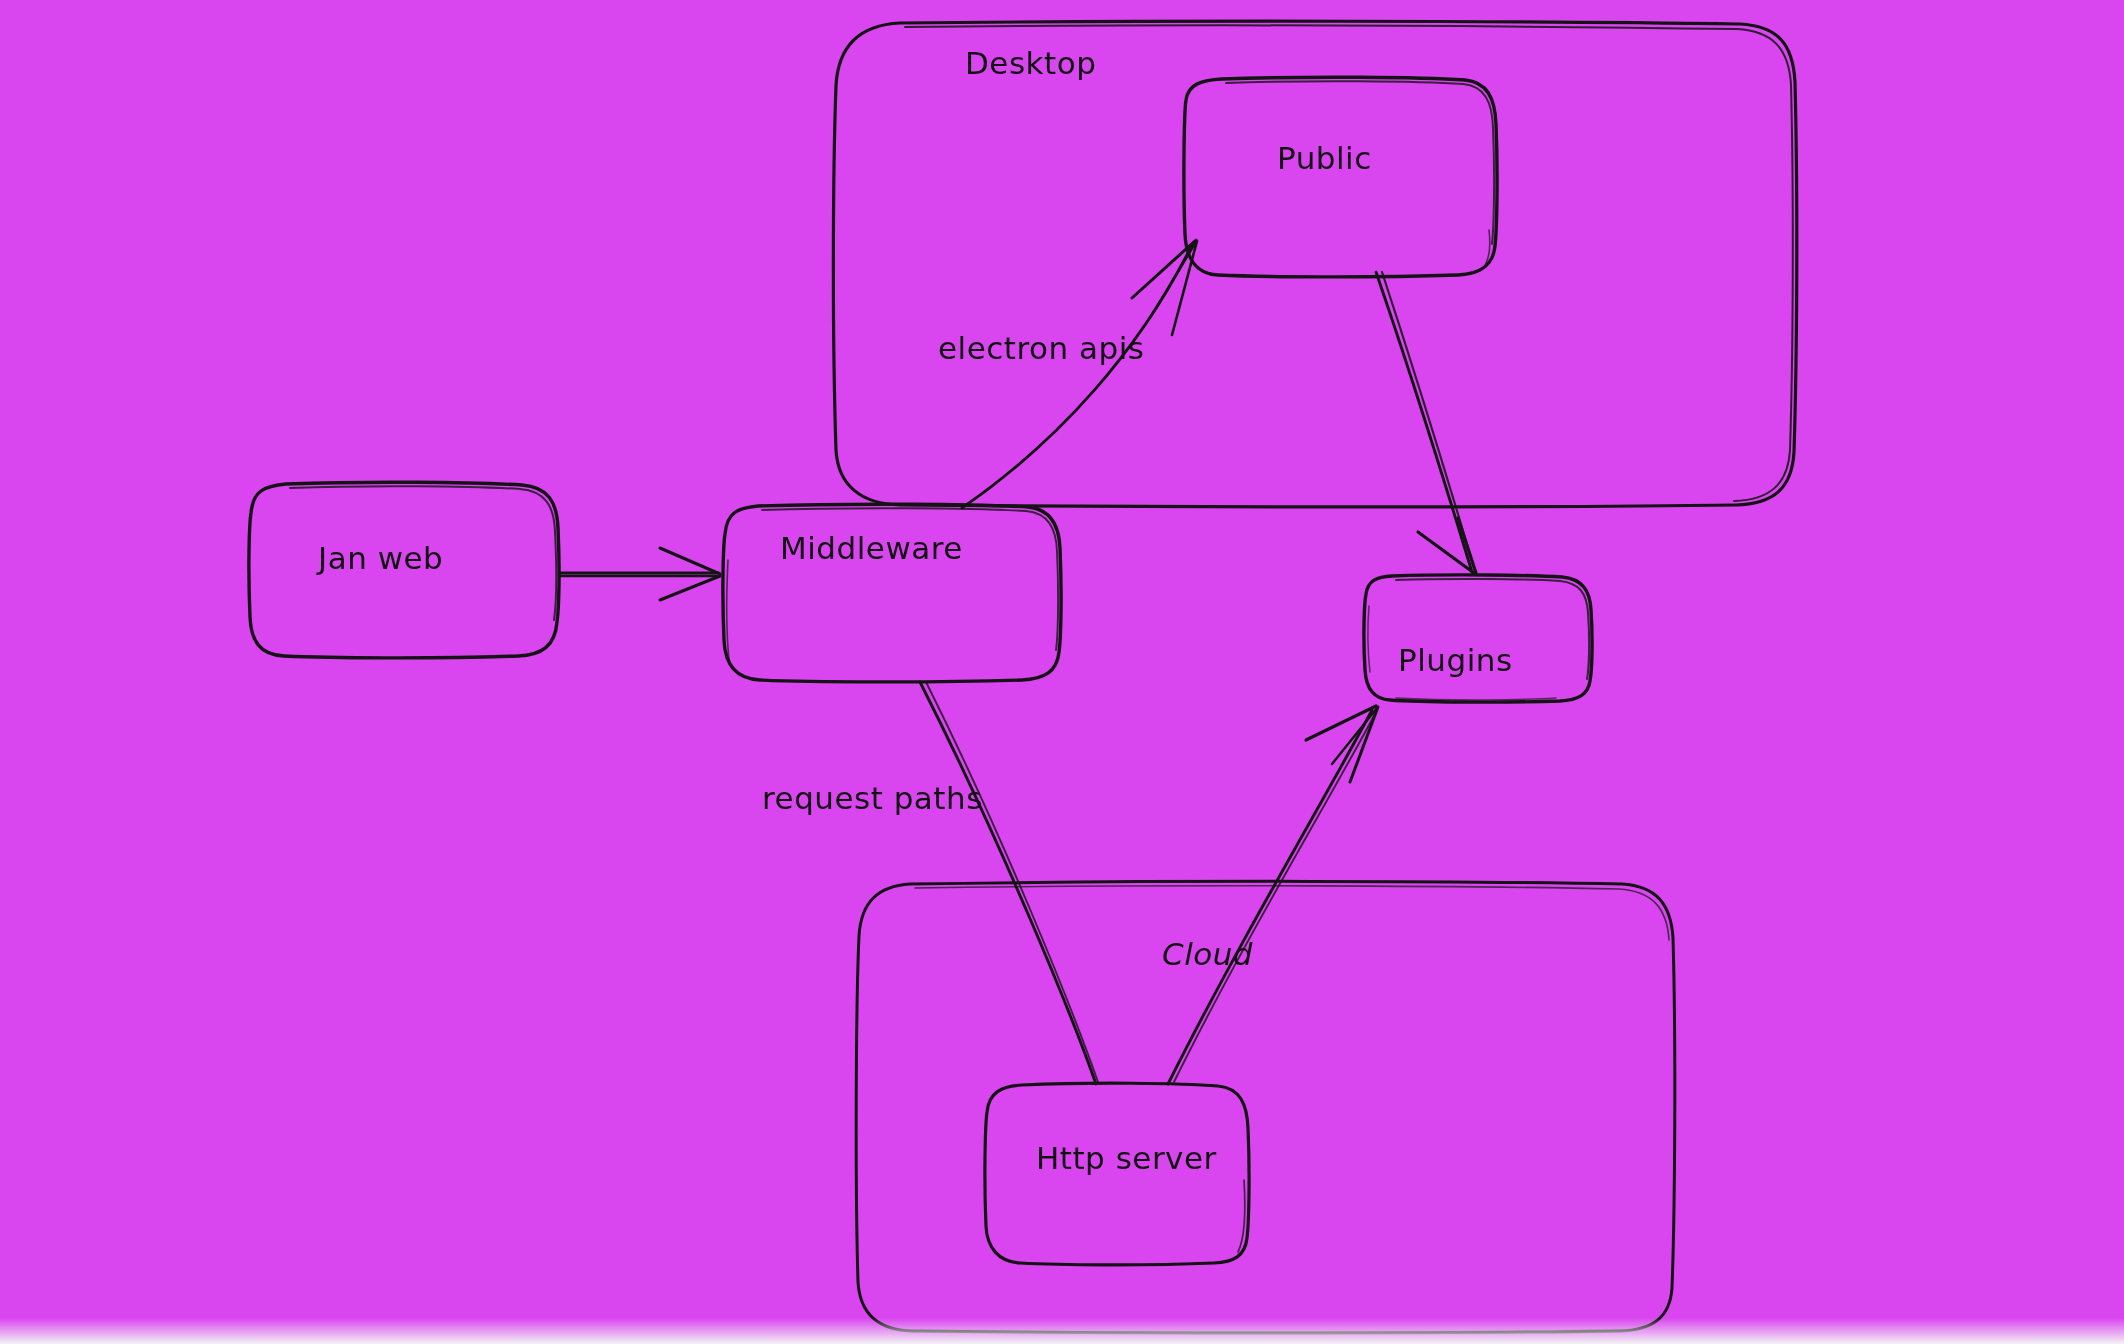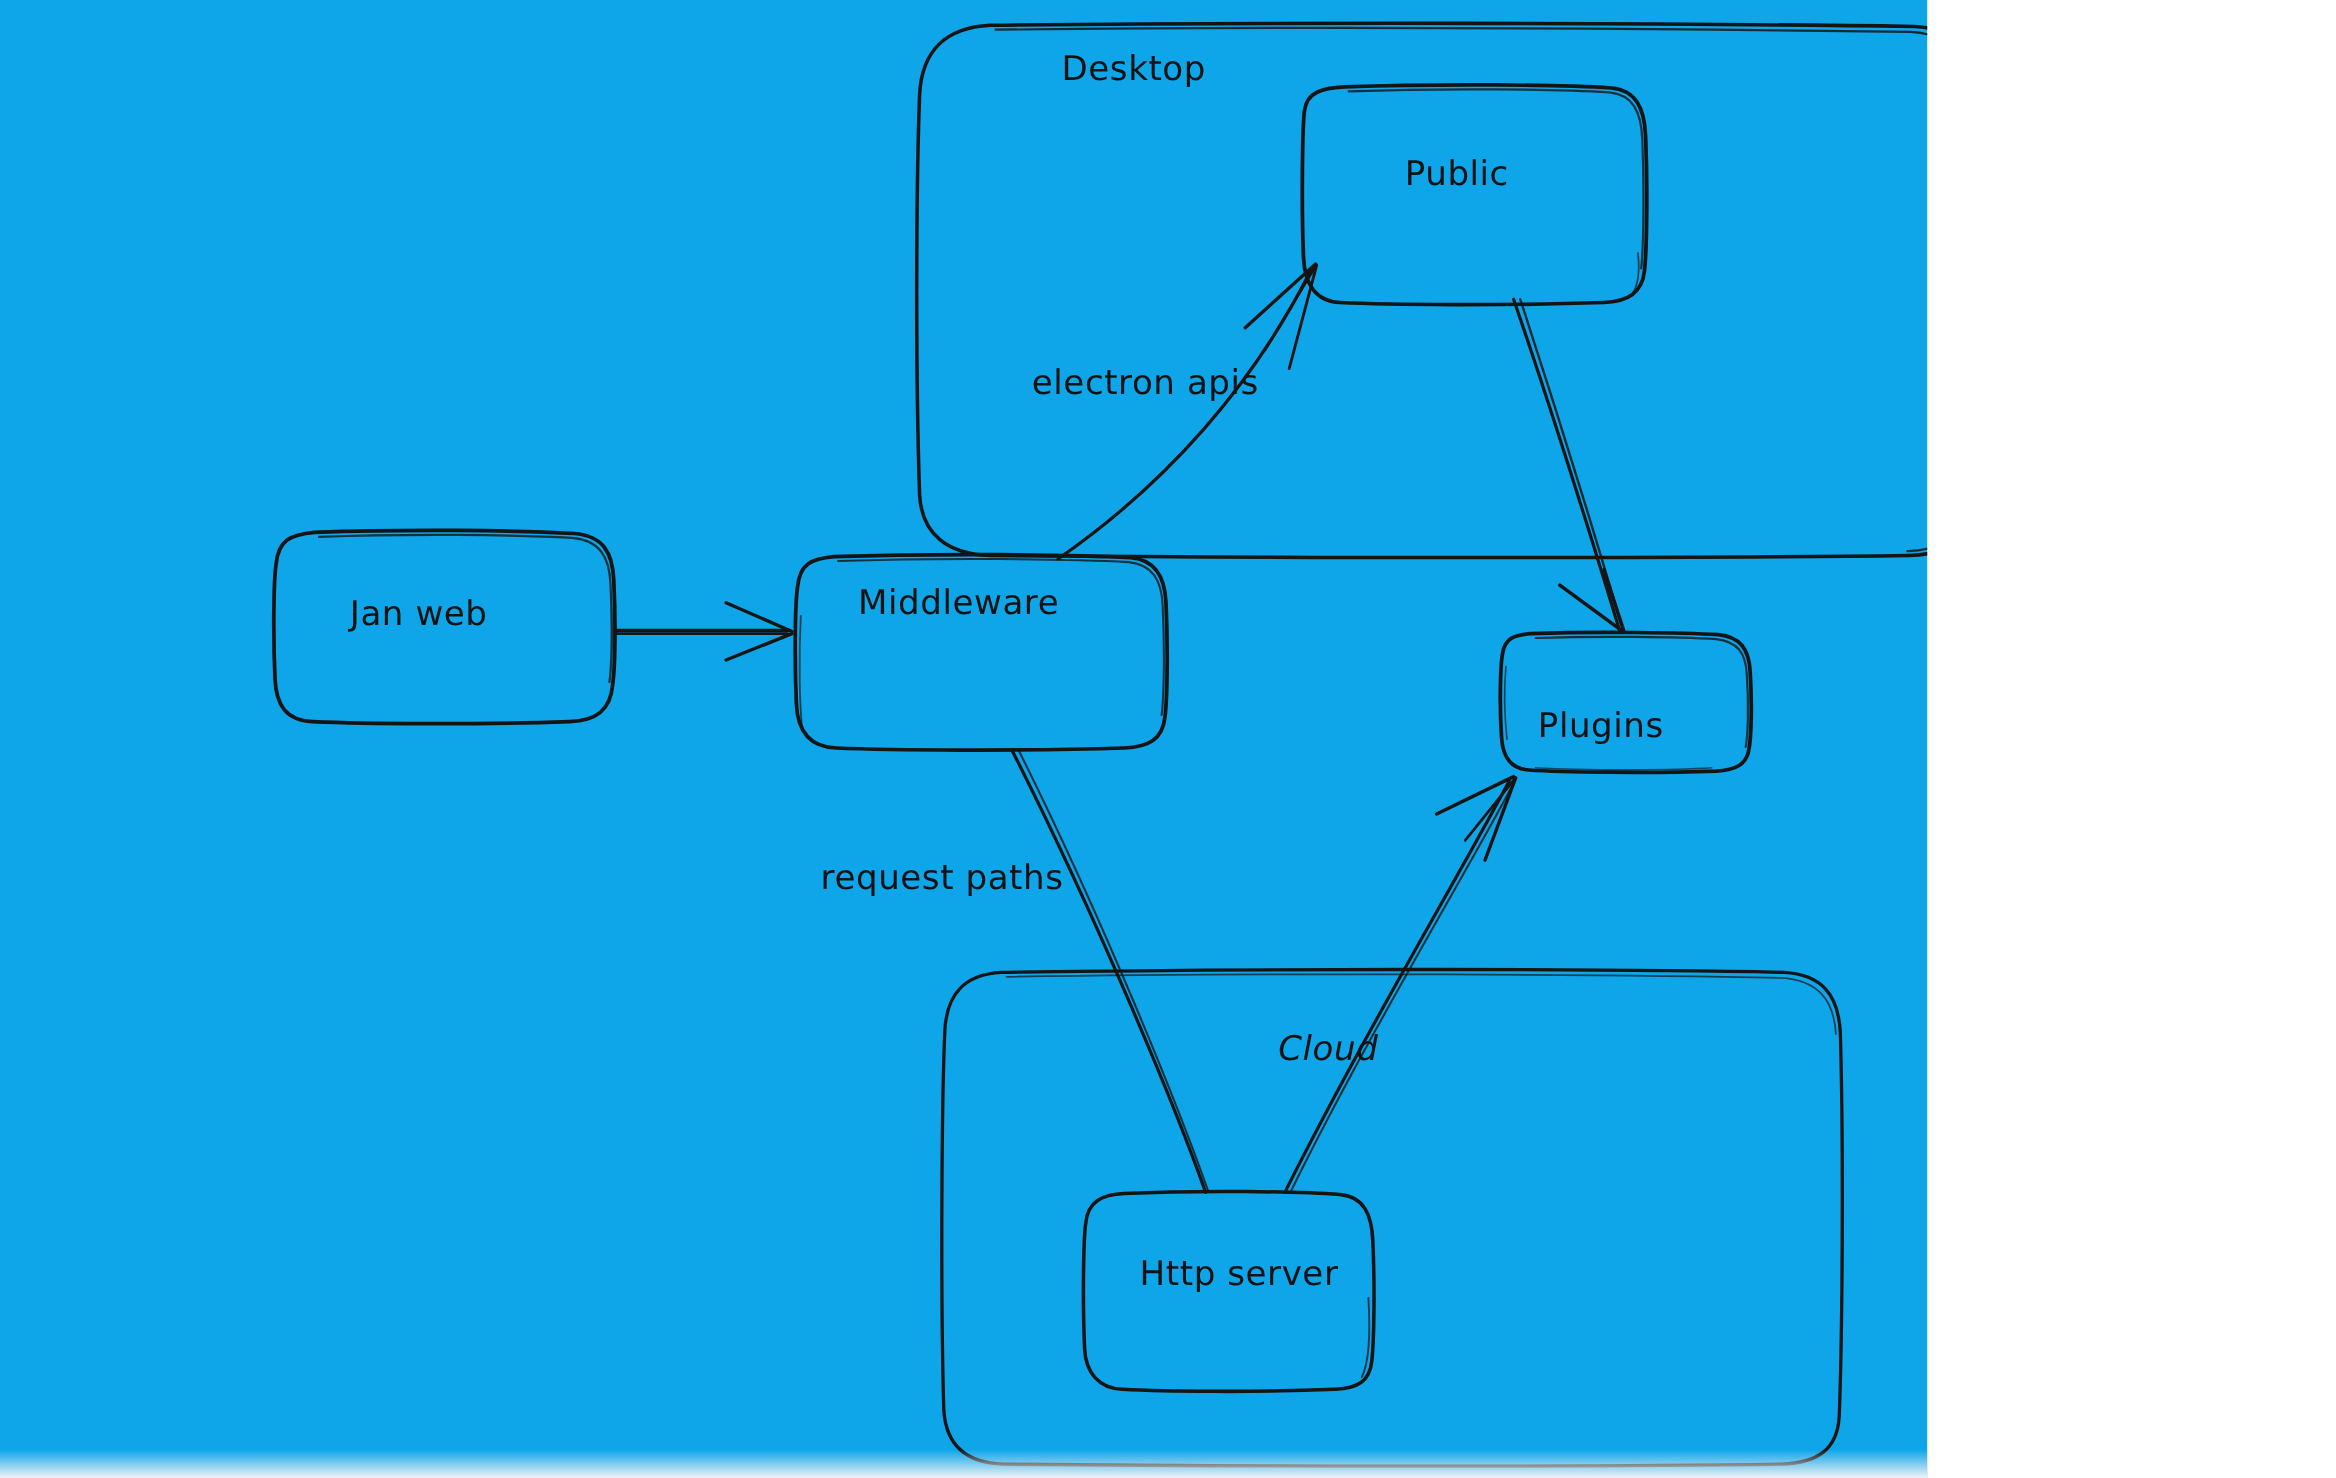--- a/index.html
+++ b/index.html
@@ -3,23 +3,23 @@
 <meta charset="utf-8">
 <title>Architecture Diagram</title>
 <style>
   html, body {
     margin: 0;
     padding: 0;
     background: #ffffff;
   }
   #canvas {
     position: relative;
-    width: 1752px;
+    width: 2124px;
     height: 1344px;
-    background: #0ea5e9;
+    background: #d946ef;
     overflow: hidden;
     font-family: "DejaVu Sans", sans-serif;
   }
   #sketch {
     position: absolute;
     left: 0;
     top: 0;
     width: 2124px;
     height: 1344px;
   }
@@ -243,20 +243,20 @@
   <div class="lbl node-lbl" style="left:780px; top:530px;">Middleware</div>
 
   <div class="lbl node-lbl" style="left:1277px; top:140px;">Public</div>
 
   <div class="lbl node-lbl" style="left:1398px; top:621px;margin-top:21px;">Plugins</div>
 
   <div class="lbl node-lbl" style="left:1000px; top:1140px;margin-left:36px;">Http server</div>
 
   <div class="lbl edge-lbl" style="left:938px; top:330px;">electron apis</div>
 
-  <div class="lbl edge-lbl" style="left:746px; top:780px;">request paths</div>
+  <div class="lbl edge-lbl" style="left:762px; top:780px;">request paths</div>
 
   <div class="lbl edge-lbl" style="left:1162px; top:936px;font-style:italic;">Cloud</div>
 
 
   <div class="bottom-fade"></div>
 
 </div>
 
 </body></html>

